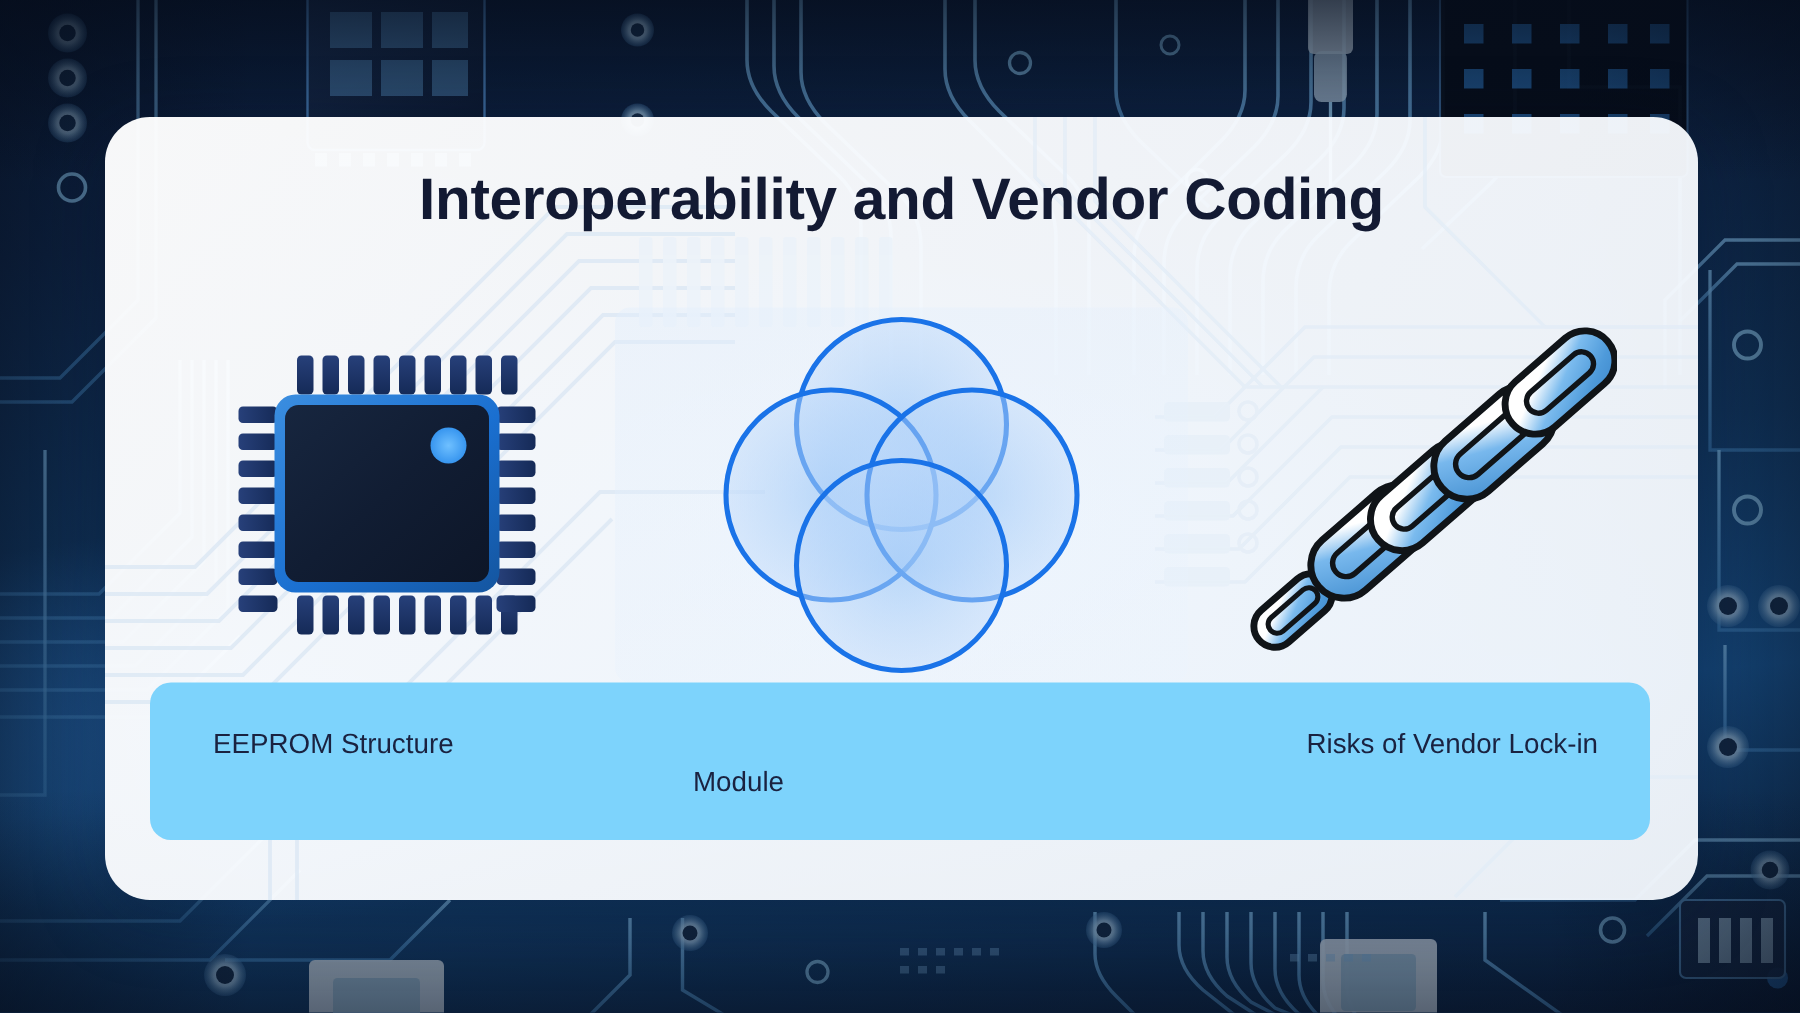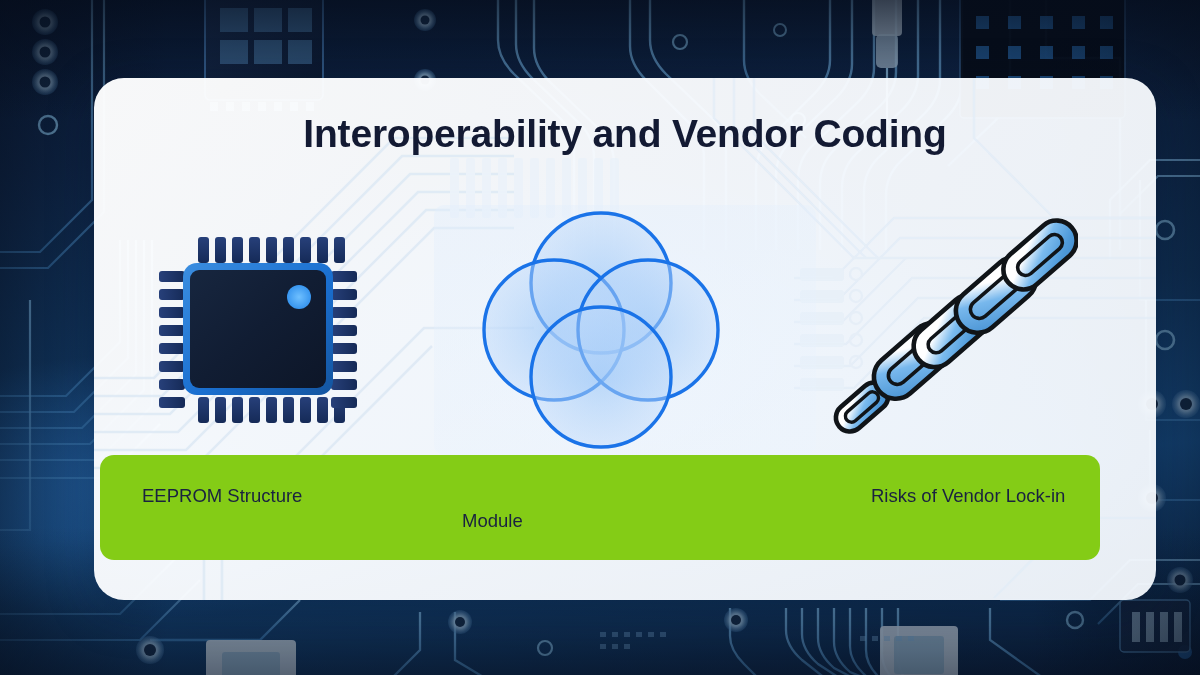--- a/index.html
+++ b/index.html
@@ -35,21 +35,20 @@
 
   
   .card {
     position:absolute;
     left:70px; top:78px; width:1062px; height:522px;
     border-radius:30px;
     background:
       linear-gradient(135deg, rgba(255,255,255,.97) 0%, rgba(250,252,255,.955) 45%, rgba(246,250,255,.94) 100%);
     box-shadow:0 10px 46px rgba(3,12,30,.34);
     overflow:hidden;
-    margin-left:24px;
   }
   .card-traces { position:absolute; inset:0; width:1062px; height:522px; opacity:.8; }
 
   
   .title {
     position:absolute; left:0; right:0; top:112px;
     text-align:center;
     font-size:39px; font-weight:bold;
     letter-spacing:-.2px;
     color:#131a33;
@@ -71,21 +70,21 @@
     position:absolute; top:0; height:250px;
     display:flex; align-items:center; justify-content:center;
   }
   #cell-chip { left:18px;  width:340px; }
   #cell-venn { left:340px; width:382px; }
   #cell-chain{ left:722px; width:322px; }
 
   
   .caption-panel {
     position:absolute; left:100px; top:455px; width:1000px; height:105px;
-    background:#84cc16;
+    background:#7dd3fc;
     border-radius:14px;
   }
   .cap {
     position:absolute; top:28px;
     font-size:18.5px; line-height:25px;
     color:#1a2240;
     font-family:"Liberation Sans", sans-serif;
   }
   #cap-0 { left:42px;  width:300px; }
   #cap-1 { left:362px; width:320px; }

